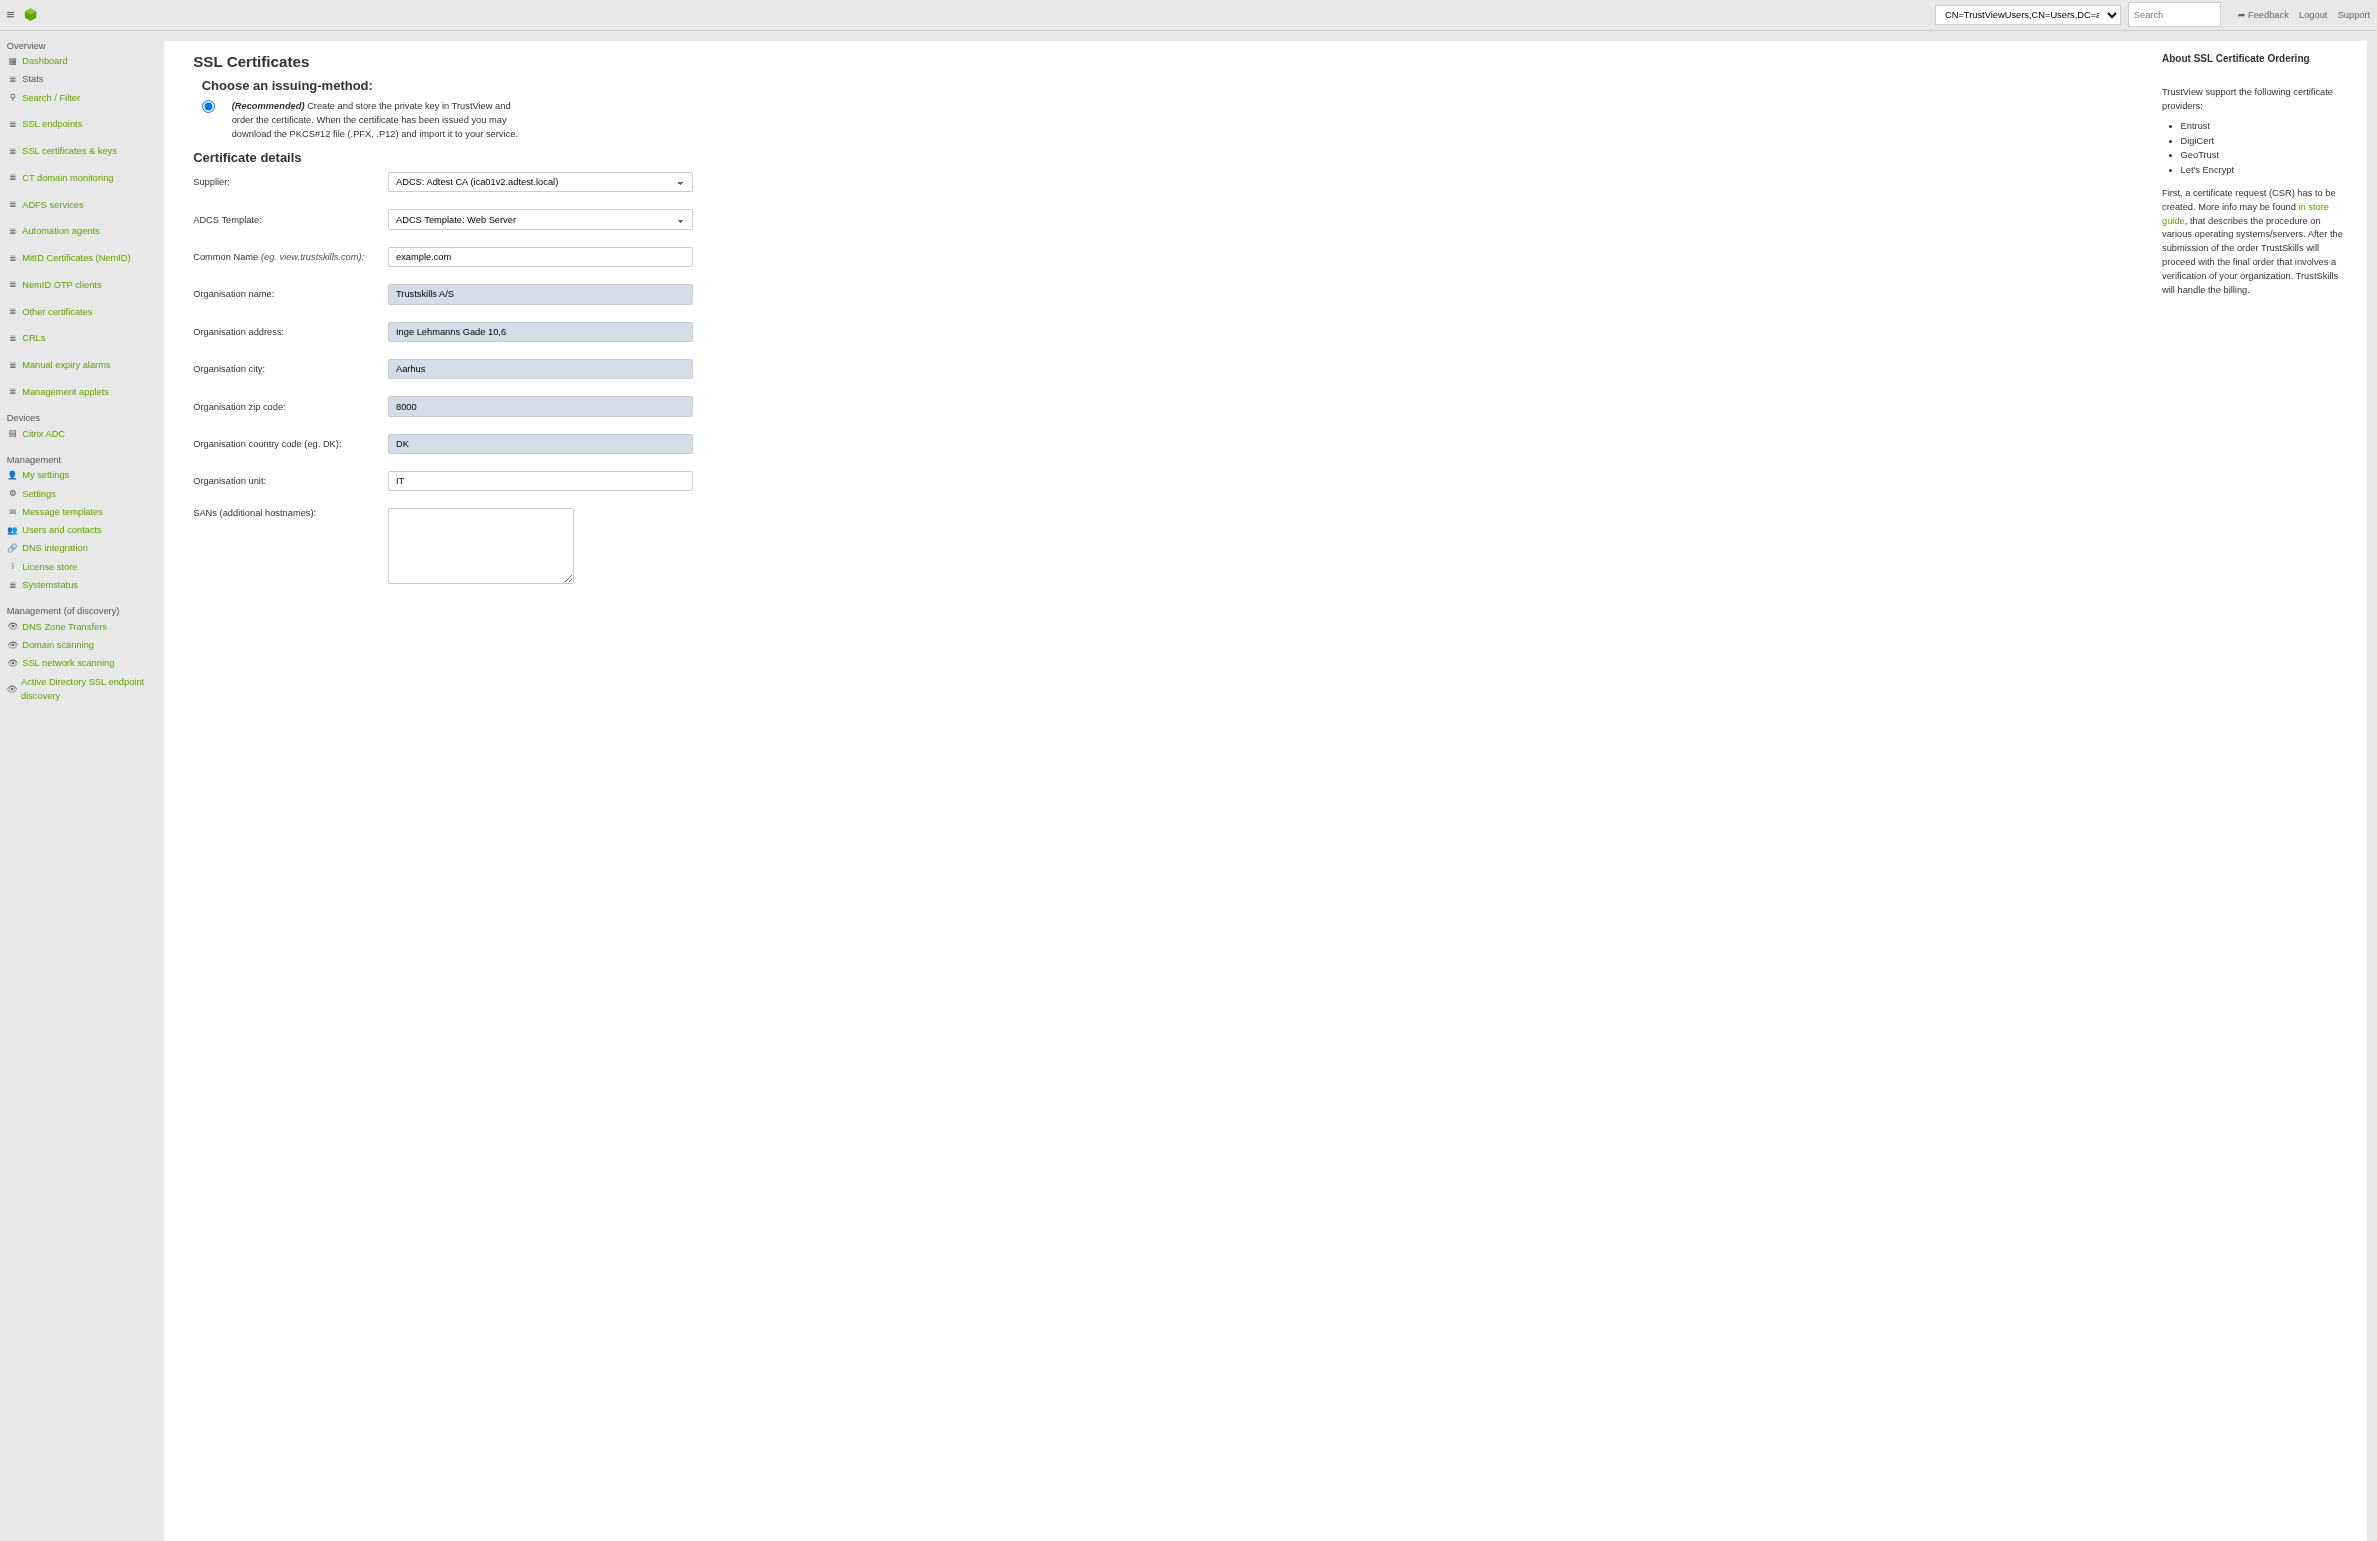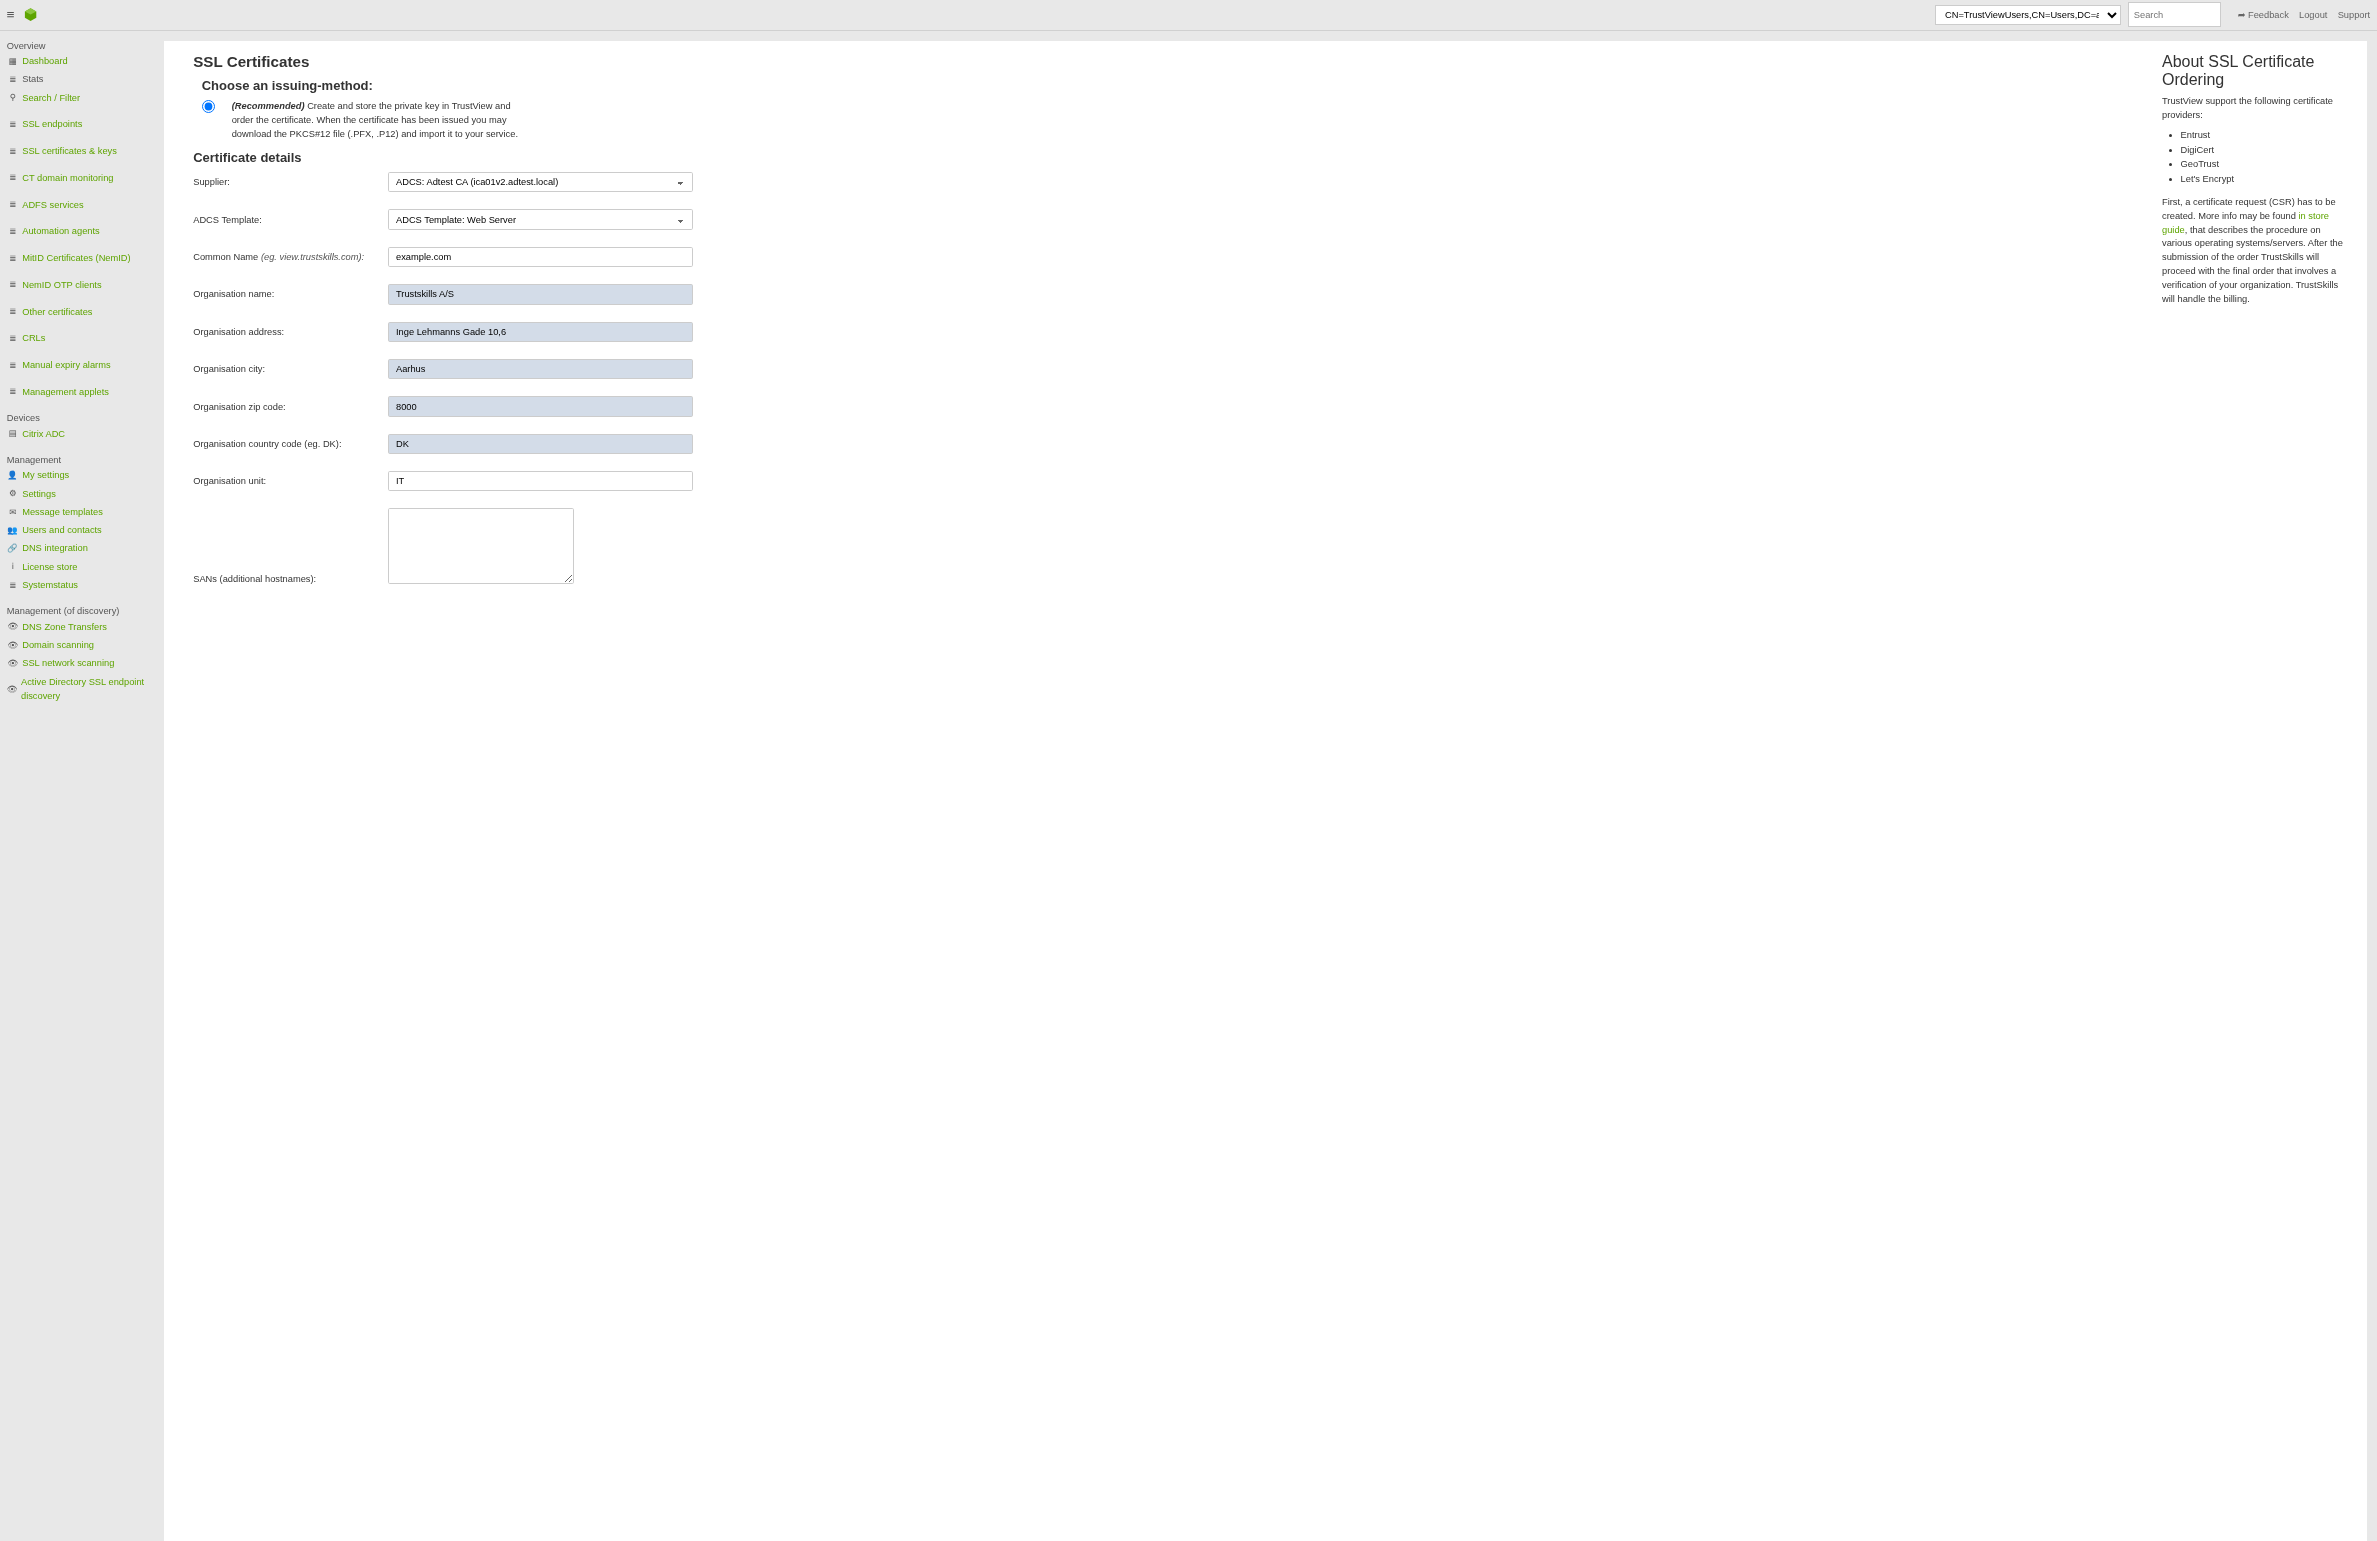--- a/index.html
+++ b/index.html
@@ -27,21 +27,21 @@
 .issuing{margin-left:8.5px;margin-bottom:8.5px}
 .issuing-row{display:flex;align-items:flex-start;gap:17px;margin-bottom:3.4px}
 .issuing-desc{font-size:9.3px;color:#333;line-height:1.5;max-width:288px}
 .form-row{display:flex;align-items:center;margin-bottom:17px}
 .form-label{width:195px;font-size:9.3px;color:#333}
 .form-label .hint{font-style:italic;color:#555}
 .form-select,.form-input,.form-textarea{width:305px;font-size:9.3px;padding:4.2px 6.8px;border:0.8px solid #ccc;background:#fff;border-radius:1.7px}
 .form-select{appearance:none;background-image:linear-gradient(45deg,transparent 50%,#666 50%),linear-gradient(135deg,#666 50%,transparent 50%);background-position:calc(100% - 12px) 9.3px,calc(100% - 8.5px) 9.3px;background-size:3.4px 3.4px,3.4px 3.4px;background-repeat:no-repeat}
 .form-input.prefilled{background:#d3dce8}
 .form-textarea{height:76px;width:186px;resize:vertical}
-.right-panel .h1b{font-size:16px;font-weight:400;margin-bottom:6px}
+.right-panel .h1b{font-size:10px;font-weight:700;margin-bottom:22px}
 .right-panel p{font-size:9.3px;color:#333;line-height:1.5;margin-bottom:5.1px}
 .right-panel ul{margin:5.1px 0 8.5px 18.6px;font-size:9.3px;color:#333}
 .right-panel li{line-height:1.6}
 .link-green{color:#5ea400;text-decoration:none}
 </style>
 </head>
 <body>
 
 <div class="topbar">
   <span class="hamburger">≡</span>
@@ -222,21 +222,21 @@
         <input class="form-input prefilled" value="8000" style="">
       </div>
       <div class="form-row">
         <div class="form-label">Organisation country code (eg. DK):</div>
         <input class="form-input prefilled" value="DK" style="">
       </div>
       <div class="form-row">
         <div class="form-label">Organisation unit:</div>
         <input class="form-input" value="IT" style="">
       </div>
-      <div class="form-row" style="align-items:flex-end">
+      <div class="form-row" style="align-items:flex-start">
         <div class="form-label">SANs (additional hostnames):</div>
         <textarea class="form-textarea" style=""></textarea>
       </div>
     </div>
 
     <aside class="right-panel">
       <div class="h1b">About SSL Certificate Ordering</div>
       <p>TrustView support the following certificate providers:</p>
       <ul>
         <li>Entrust</li>

